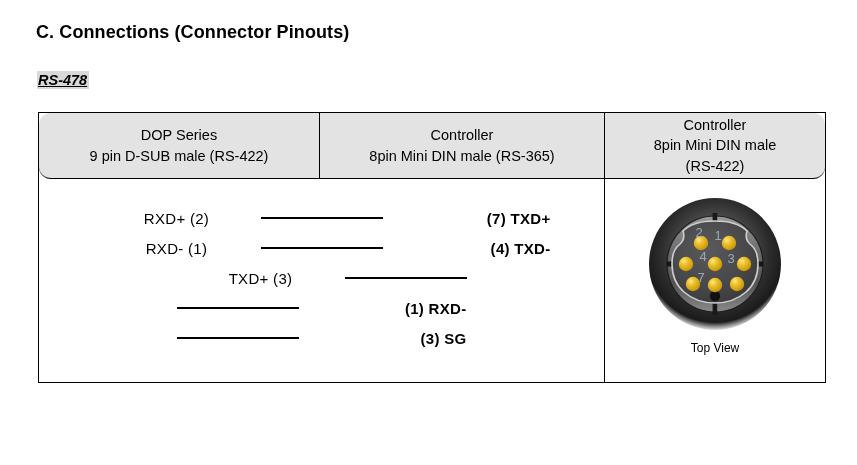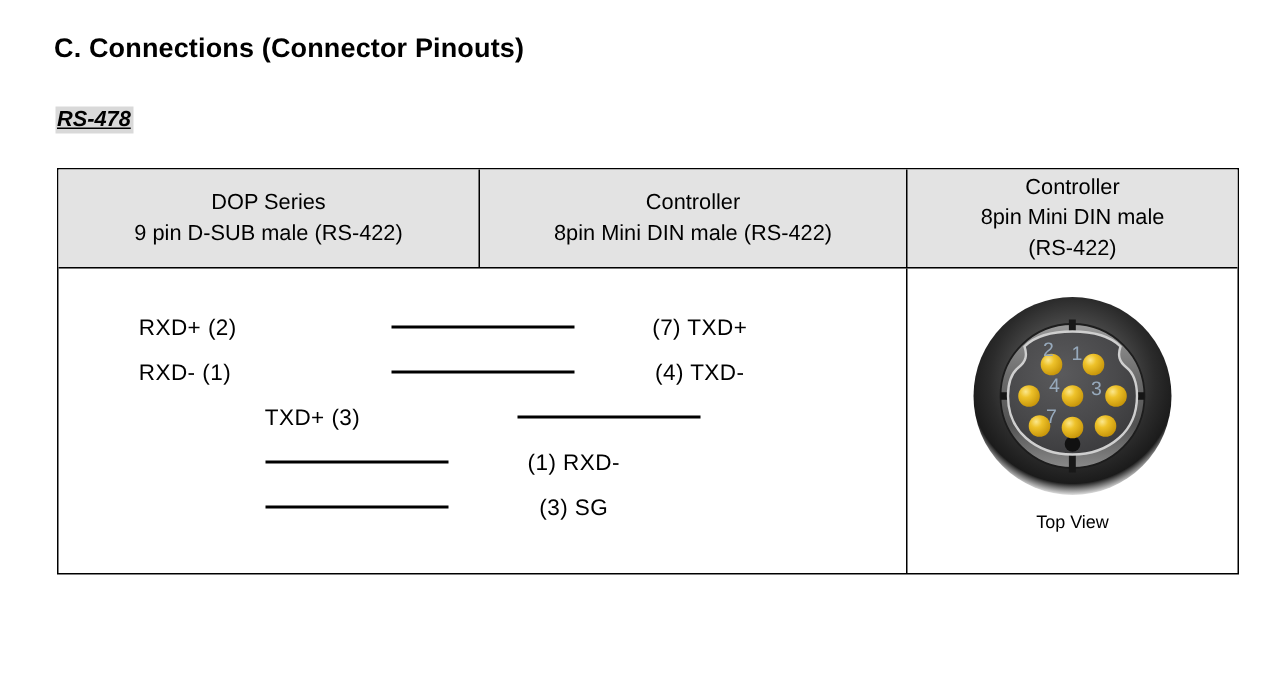--- a/index.html
+++ b/index.html
@@ -55,20 +55,21 @@
   .thead {
     position: absolute;
     left: 0;
     top: 0;
     right: 0;
     height: 66px;
     background: #e3e3e3;
     border-bottom: 1.6px solid #000;
     box-sizing: border-box;
     display: flex;
+    border-radius: 12px;
   }
   .th {
     display: flex;
     flex-direction: column;
     align-items: center;
     justify-content: center;
     text-align: center;
     font-size: 14.5px;
     line-height: 1.42;
     box-sizing: border-box;
@@ -112,35 +113,36 @@
   .conn-row {
     display: flex;
     align-items: center;
     justify-content: center;
     height: 30px;
     font-size: 15px;
     white-space: nowrap;
   }
   .conn-left {
     width: 168px;
-    text-align: left;
+    text-align: center;
     padding-right: 0px;
     letter-spacing: 0.3px;
   }
   .conn-wire {
     width: 122px;
     height: 2px;
     background: #000;
     flex: none;
     margin: 0 0 1px 0;
   }
   .conn-right {
     width: 168px;
-    text-align: center;
+    text-align: right;
     letter-spacing: 0.3px;
+    font-weight: bold;
   }
 
   
   #connector-graphic {
     position: absolute;
     left: 50%;
     top: 18px;
     transform: translateX(-50%);
     width: 134px;
     height: 134px;
@@ -165,21 +167,21 @@
 
   <div class="thead">
 
     <div class="th th-1">
       <span>DOP Series</span>
       <span>9 pin D-SUB male (RS-422)</span>
     </div>
 
     <div class="th th-2">
       <span>Controller</span>
-      <span>8pin Mini DIN male (RS-422)</span>
+      <span>8pin Mini DIN male (RS-365)</span>
     </div>
 
     <div class="th th-3">
       <span>Controller</span>
       <span>8pin Mini DIN male</span>
       <span>(RS-422)</span>
     </div>
   </div>
 
   <div class="tbody">

